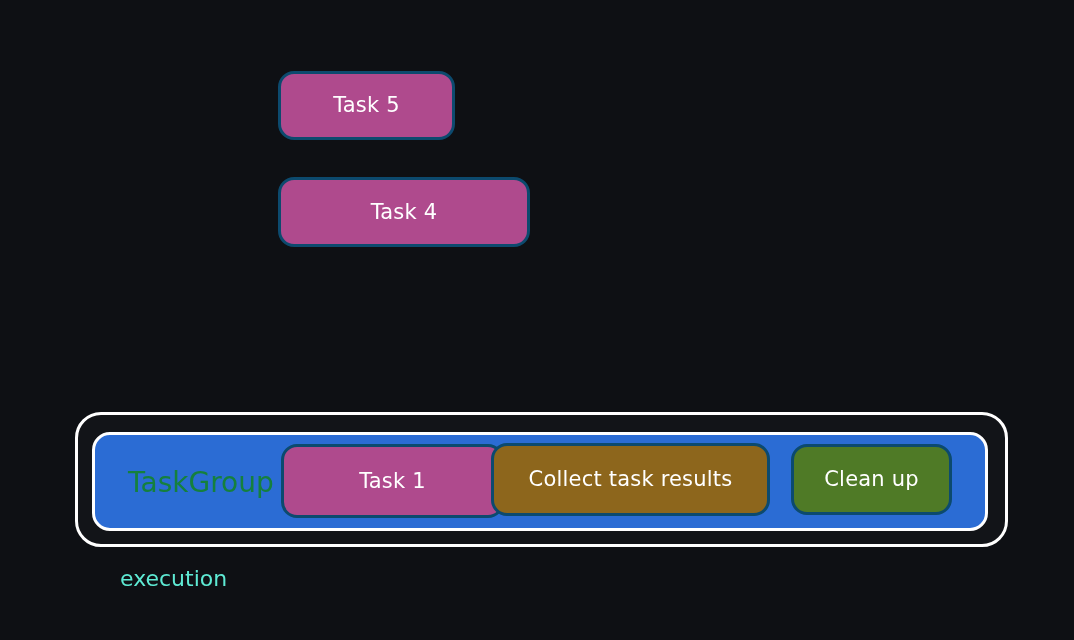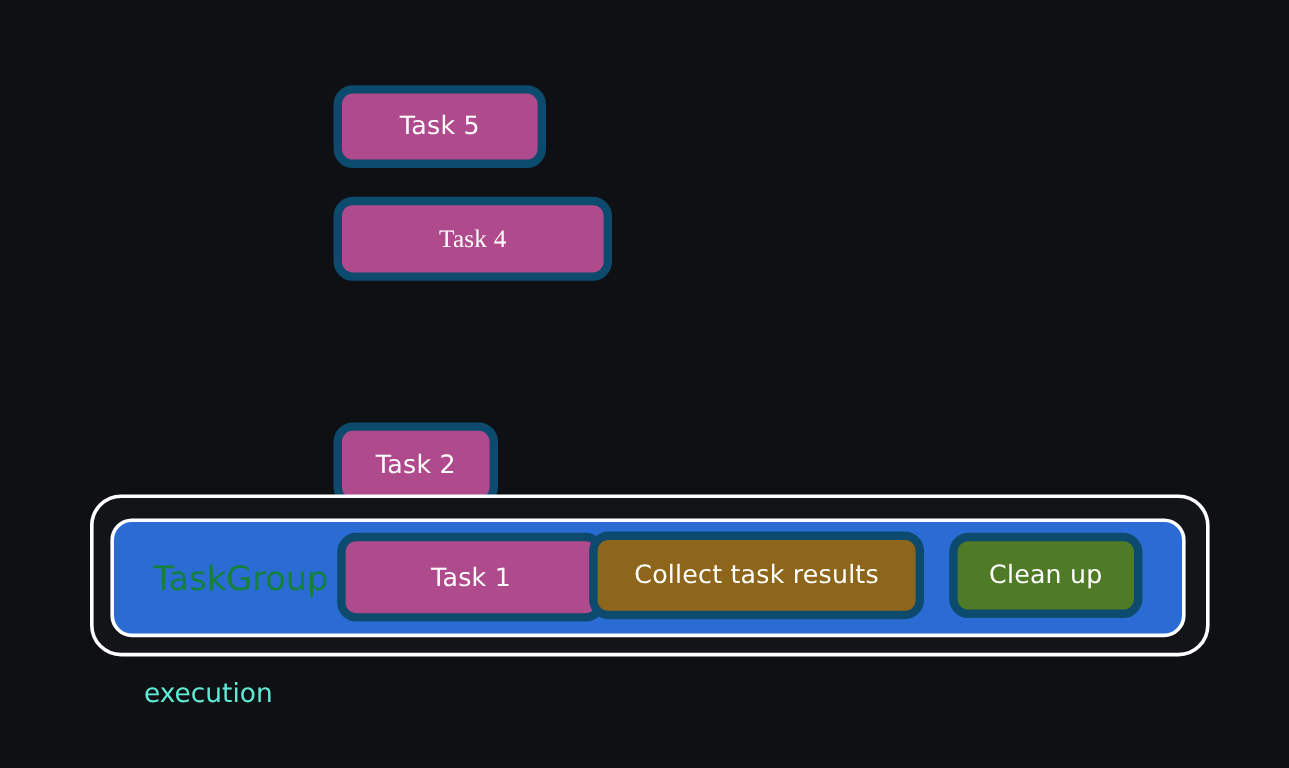--- a/index.html
+++ b/index.html
@@ -18,40 +18,40 @@
   #canvas {
     position: relative;
     width: 1074px;
     height: 640px;
   }
 
   
   .node {
     position: absolute;
     box-sizing: border-box;
-    border: 7px solid #0c4a6e;
+    border: 3px solid #0c4a6e;
     border-radius: 16px;
     color: #ffffff;
     display: flex;
     align-items: center;
     justify-content: center;
     font-size: 21px;
     font-weight: 400;
     letter-spacing: 0.2px;
     white-space: nowrap;
     line-height: 1;
   }
 
   .node-task   { background: #af4a8d; }
   .node-collect{ background: #8d661c; }
   .node-clean  { background: #4f7a26; }
 
   
   #task5 { left: 278px; top: 71px;  width: 177px; height: 69px; }
-  #task4 { left: 278px; top: 164px; width: 232px; height: 70px; font-family: Liberation Serif, serif; }
+  #task4 { left: 278px; top: 177px; width: 252px; height: 70px; }
   #task3 { left: 278px; top: 258px; width: 157px; height: 70px; }
   #task2 { left: 278px; top: 352px; width: 137px; height: 70px; }
 
   
   #execution-container {
     position: absolute;
     left: 75px;
     top: 412px;
     width: 933px;
     height: 135px;
@@ -104,21 +104,20 @@
 </head>
 <body>
 
 <div id="canvas">
 
   <div class="node node-task" id="task5">Task 5</div>
 
   <div class="node node-task" id="task4">Task 4</div>
 
 
-  <div class="node node-task" id="task2">Task 2</div>
 
   <div id="execution-container"></div>
 
   <div id="taskgroup-row"></div>
 
   <div id="taskgroup-label">TaskGroup</div>
 
   <div class="node node-task" id="task1">Task 1</div>
 
   <div class="node node-clean" id="cleanup">Clean up</div>

